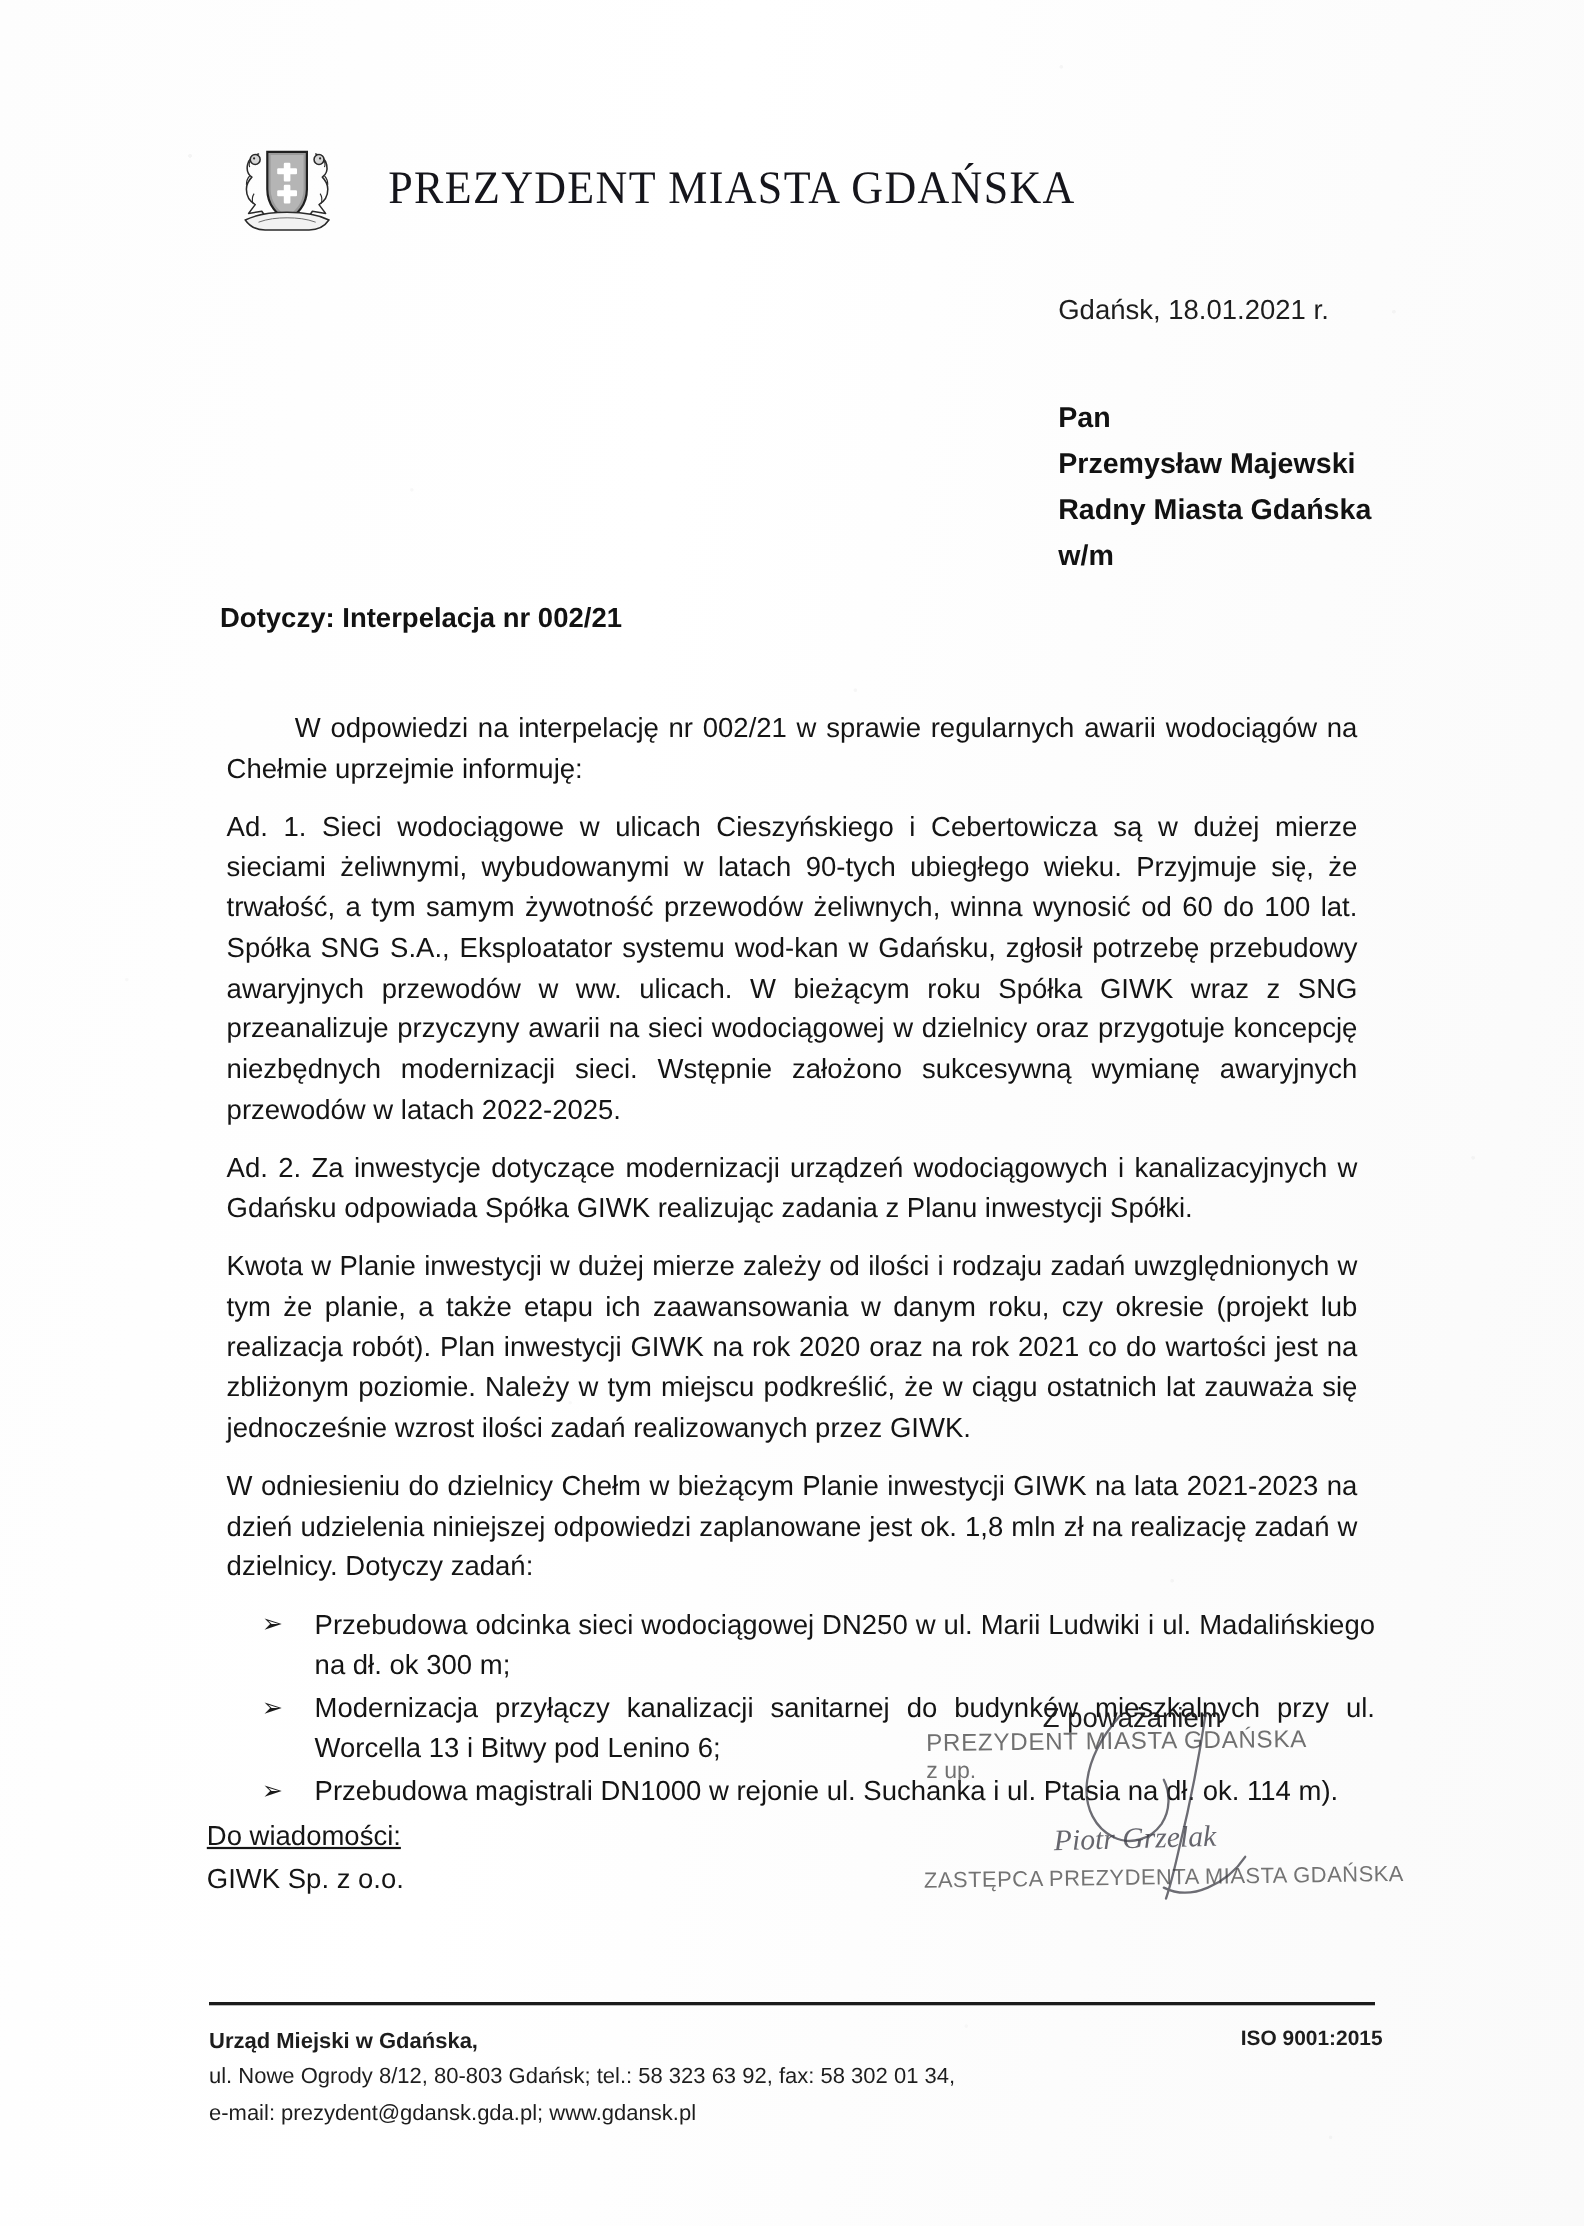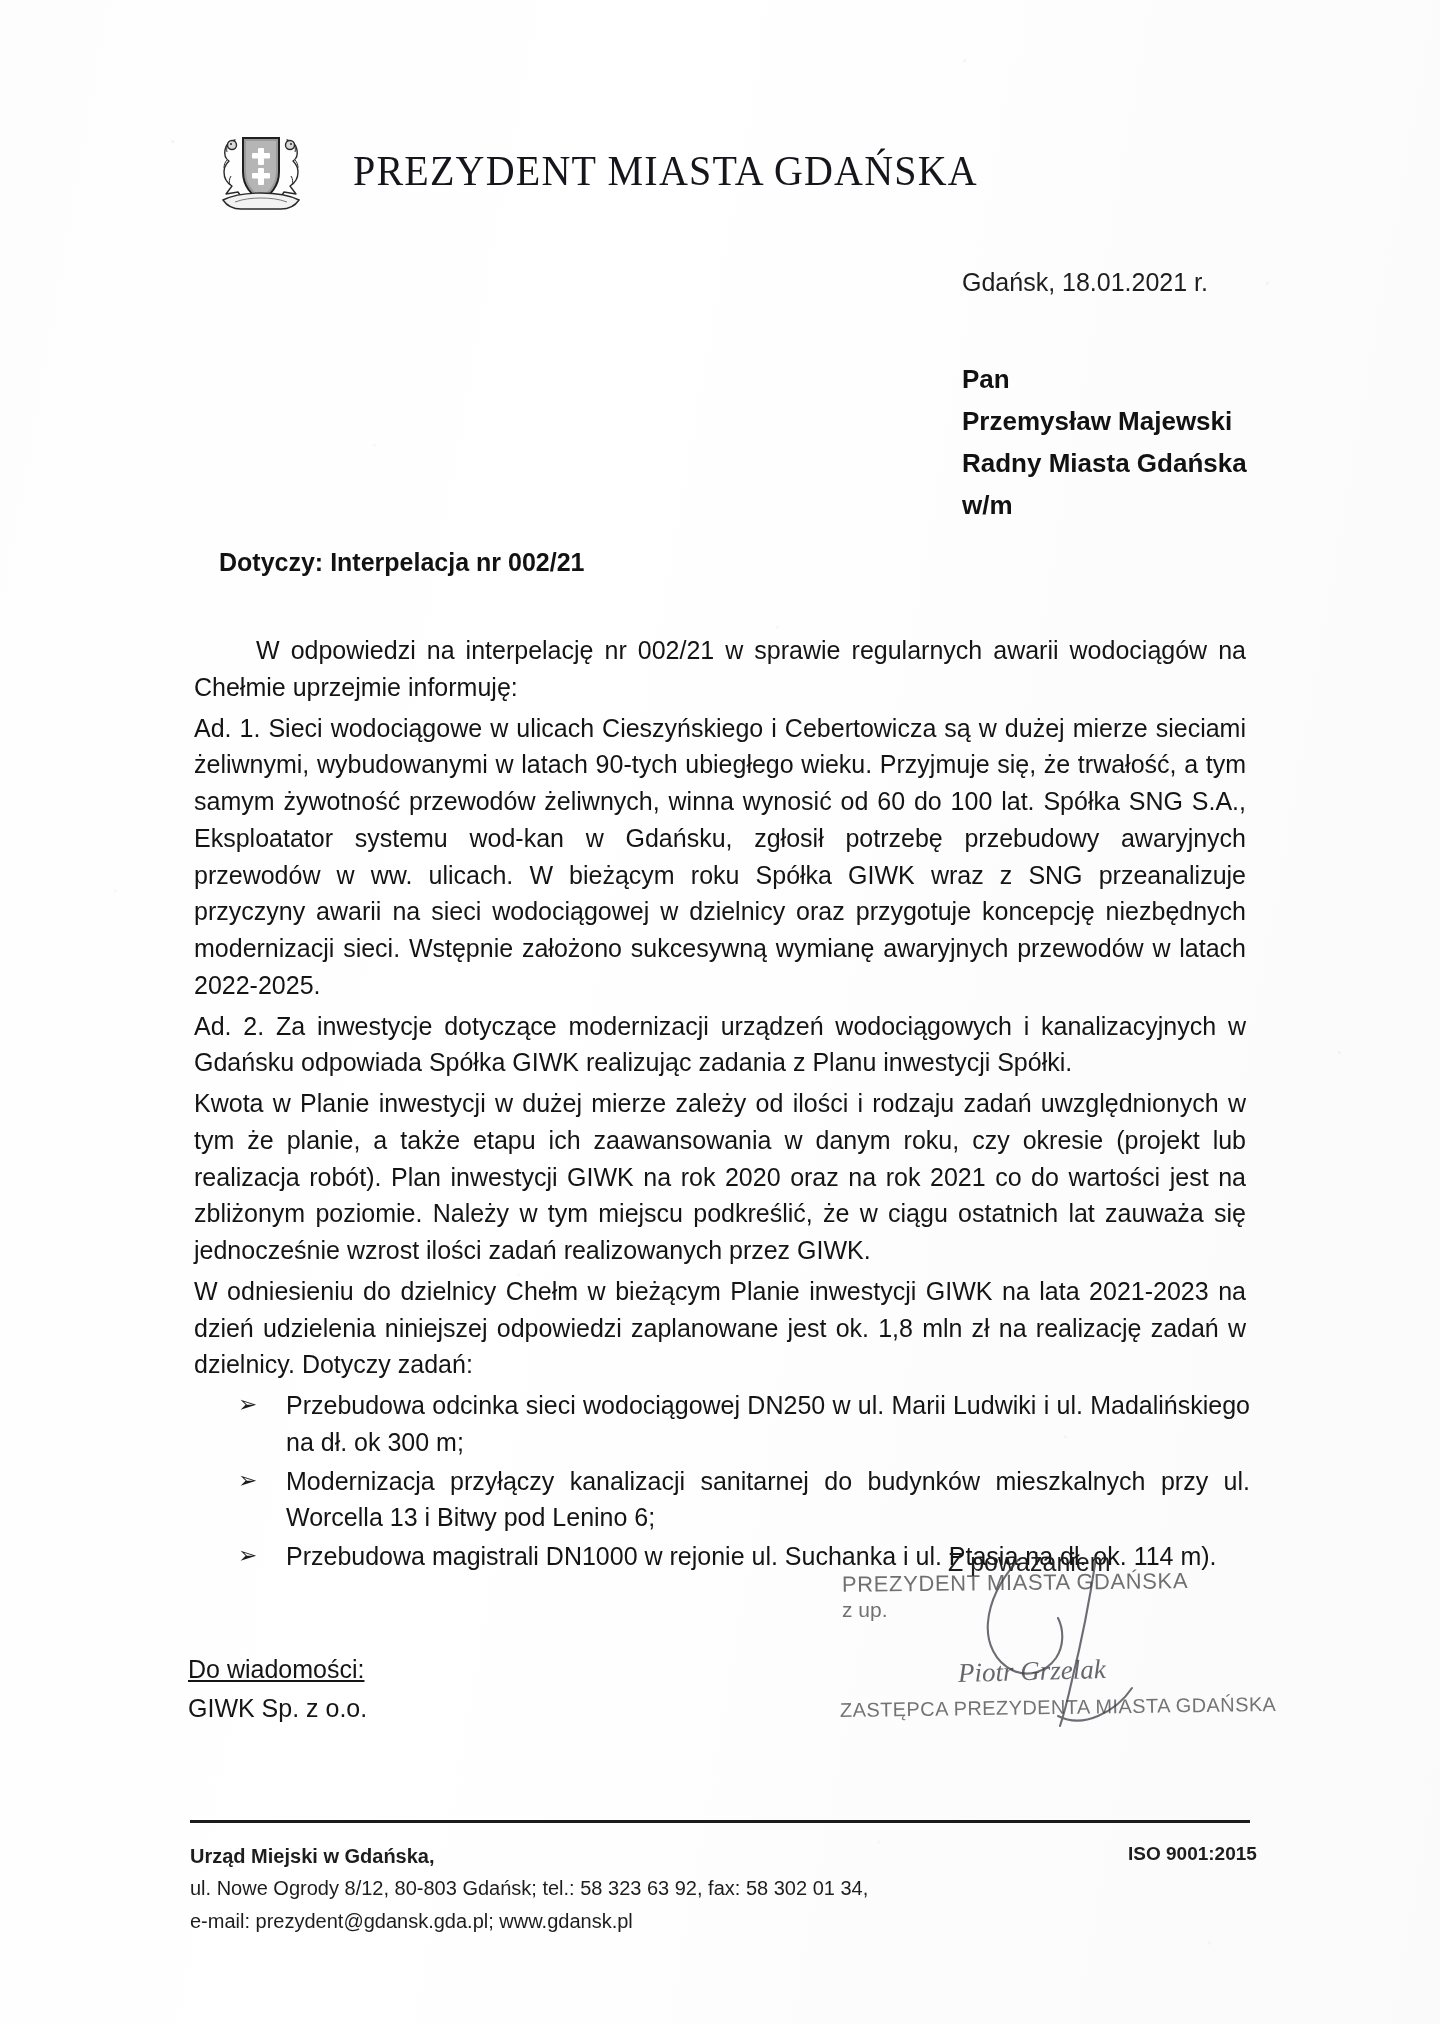--- a/index.html
+++ b/index.html
@@ -74,35 +74,34 @@
   }
 
   
   .subject {
     position: absolute;
     top: 548px;
     left: 200px;
     font-size: 25px;
     font-weight: bold;
     color: #121212;
-    margin-left: 19px;
   }
 
   
   .body-block {
     position: absolute;
     top: 628px;
     left: 190px;
     width: 1060px;
     font-size: 25px;
     line-height: 1.47;
     text-align: justify;
     color: #141414;
   }
-  .body-block p { margin: 4px; }
+  .body-block p { margin: 16px; }
   .body-block p.indent { text-indent: 62px; }
 
   .task-list {
     margin: 4px 0 0 0;
     padding: 0;
     list-style: none;
   }
   .task-list li {
     position: relative;
     padding-left: 96px;

